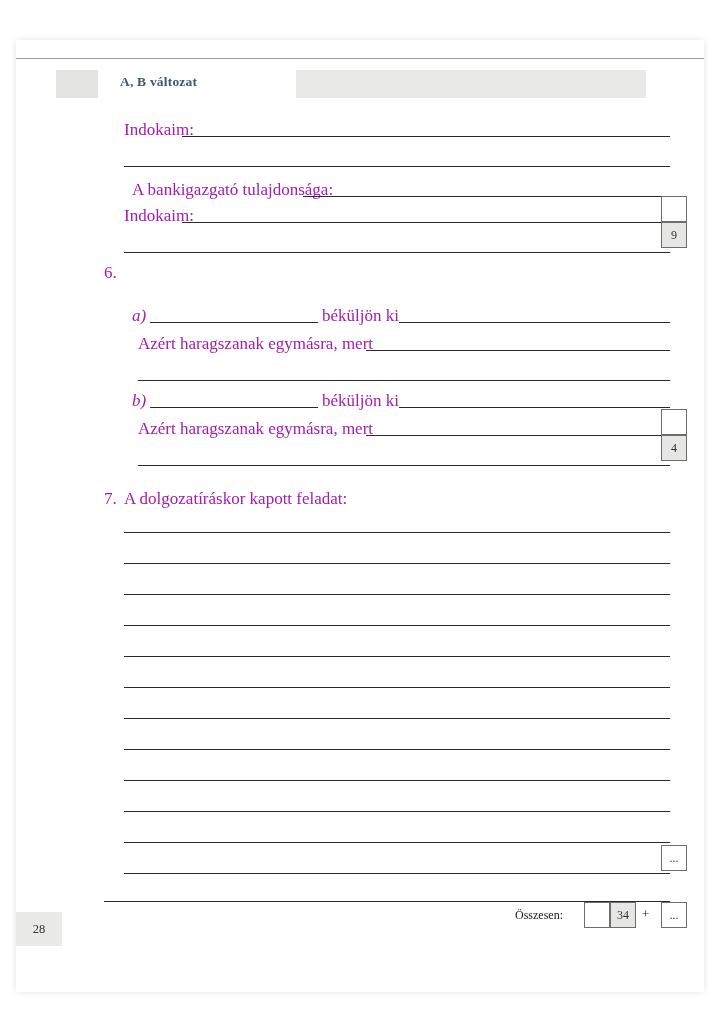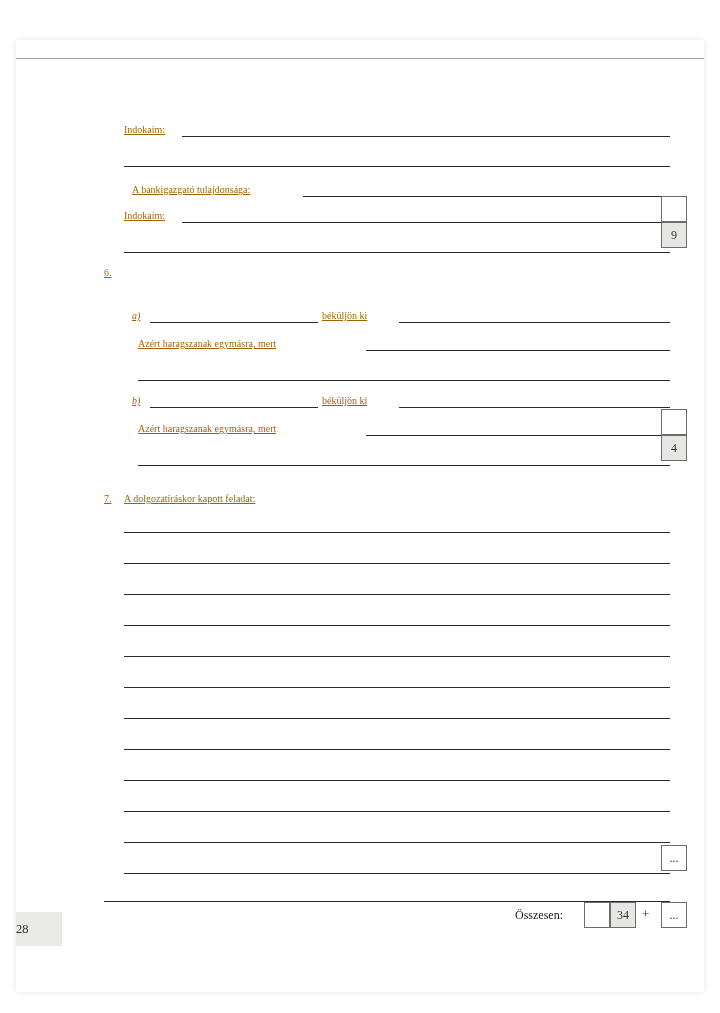--- a/index.html
+++ b/index.html
@@ -62,25 +62,24 @@
     font-family: "Liberation Serif", serif;
     font-size: 13.5px;
     font-weight: bold;
     color: #3b5a74;
     letter-spacing: 0.2px;
   }
 
   
   .txt {
     position: absolute;
-    font-size: 10px;
+    font-size: 17px;
     line-height: 16px;
-    color: #a16207;
+    color: #a21caf;
     white-space: nowrap;
-    text-decoration: underline;
   }
   .txt.wrap { white-space: normal; }
   .ital { font-style: italic; }
 
   
   .rule {
     position: absolute;
     height: 1px;
     background: #2b2b2b;
   }
@@ -120,33 +119,38 @@
   .page-num {
     position: absolute;
     left: 0;
     top: 872px;
     width: 46px;
     height: 34px;
     background: #e9e9e7;
   }
   .page-num span {
     display: block;
-    text-align: left;
+    text-align: center;
     line-height: 34px;
     font-size: 12.5px;
     color: #333;
     border-radius: 15px;
   }
 </style>
 </head>
 <body>
 
 <div class="page">
   <div class="top-rule"></div>
 
+  <div class="hdr">
+    <div class="hdr-block-left"></div>
+    <div class="hdr-block-right"></div>
+    <div class="hdr-title">A, B változat</div>
+  </div>
 
   <div class="txt" style="left:108px; top:82px;">Indokaim:</div>
   <div class="rule" style="left:166px; top:96px; width:488px;"></div>
   <div class="rule" style="left:108px; top:126px; width:546px;"></div>
 
   <div class="txt" style="left:116px; top:142px;">A bankigazgató tulajdonsága:</div>
   <div class="rule" style="left:287px; top:156px; width:367px;"></div>
 
   <div class="txt" style="left:108px; top:168px;">Indokaim:</div>
   <div class="rule" style="left:166px; top:182px; width:488px;"></div>

